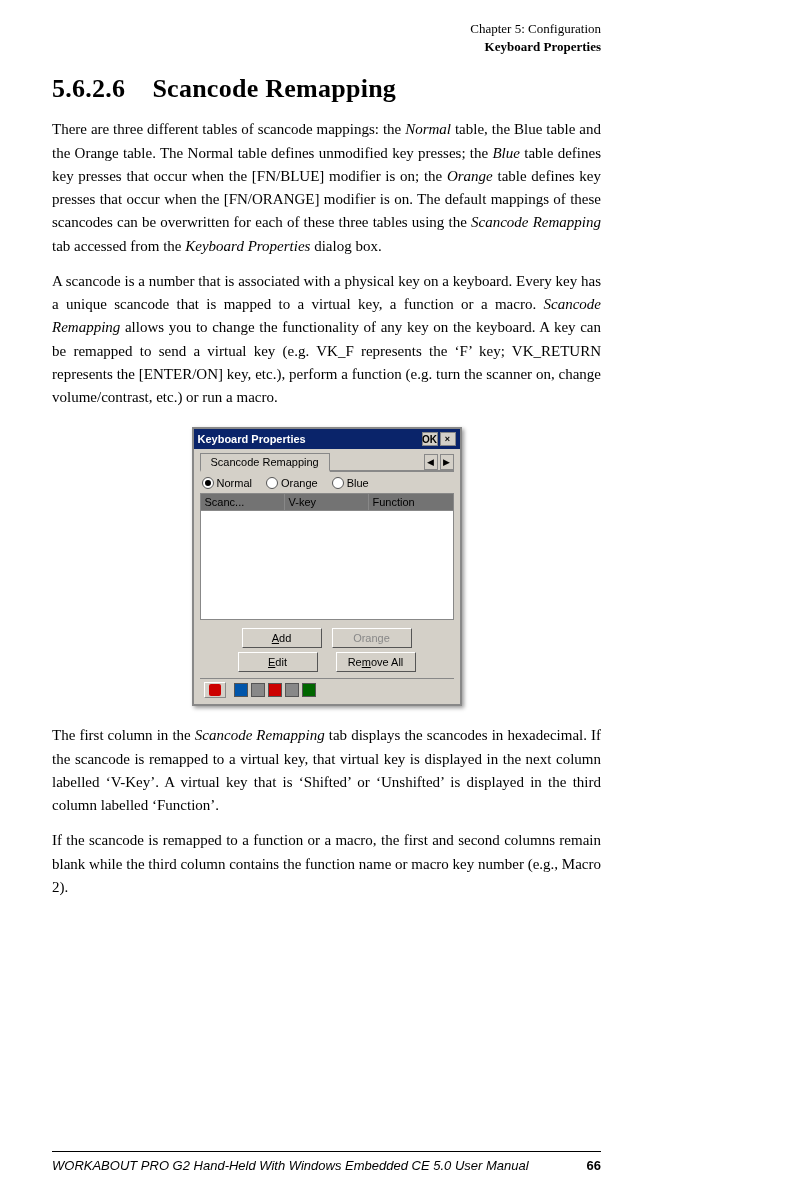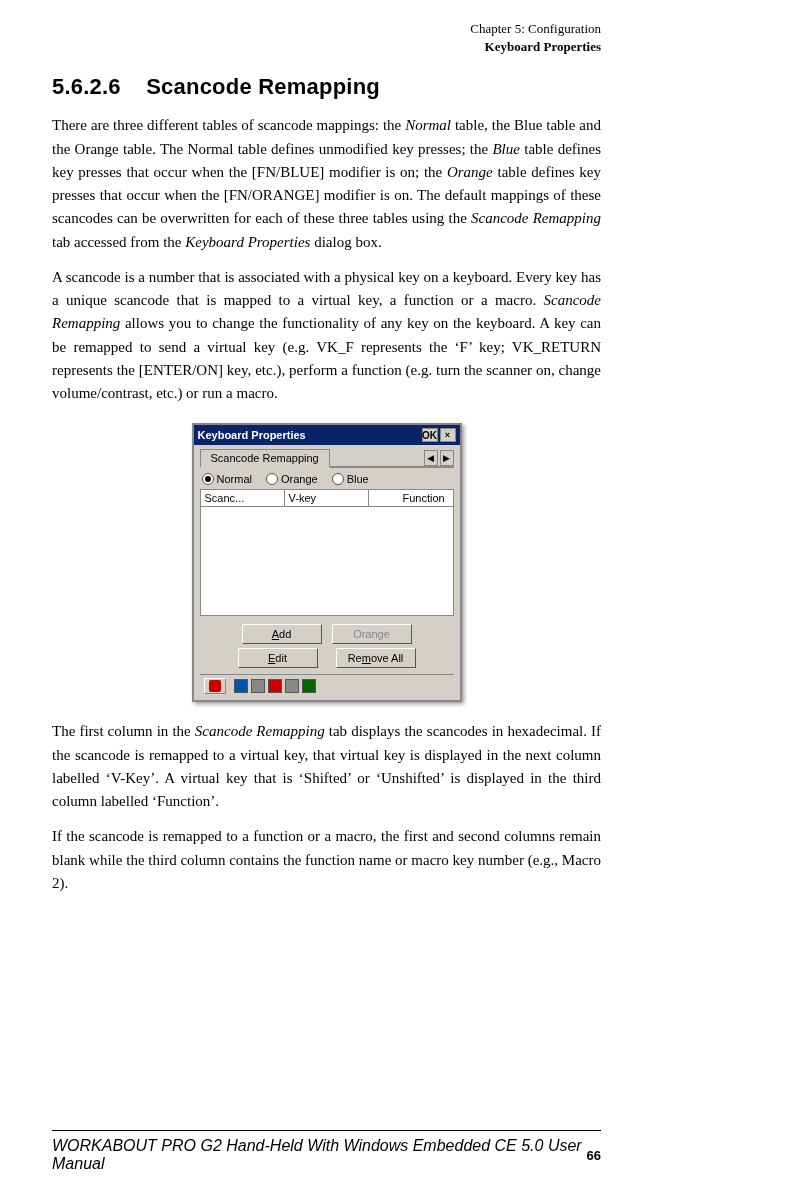--- a/index.html
+++ b/index.html
@@ -31,24 +31,24 @@
       color: #000;
     }
     .header-title {
       font-size: 13px;
       font-weight: bold;
       color: #000;
     }
 
     
     .section-heading {
-      font-size: 22px;
+      font-size: 26px;
       font-weight: bold;
       margin-bottom: 14px;
-      font-family: Liberation Sans, sans-serif;
+      font-family: Liberation Serif, serif;
       letter-spacing: 0.01em;
     }
 
     
     .body-text {
       font-size: 15px;
       line-height: 1.55;
       margin-bottom: 12px;
       text-align: justify;
     }
@@ -186,29 +186,29 @@
       background: #000;
       border-radius: 50%;
     }
 
     
     .table-header {
       display: grid;
       grid-template-columns: 1fr 1fr 1fr;
       border: 1px solid #888;
       border-bottom: none;
-      background: #ffffff;
+      background: #737373;
     }
     .table-header-cell {
       font-size: 11px;
       font-family: Arial, sans-serif;
       padding: 2px 4px;
       border-right: 1px solid #888;
     }
-    .table-header-cell:last-child { border-right: none; margin-left: 30px; }
+    .table-header-cell:last-child { border-right: none; }
 
     
     .table-body {
       border: 1px solid #888;
       background: #fff;
       height: 110px;
       overflow-y: auto;
     }
 
     
@@ -297,21 +297,21 @@
       display: flex;
       justify-content: space-between;
       align-items: center;
       border-top: 1px solid #000;
       padding-top: 6px;
       font-size: 12px;
       font-family: Arial, sans-serif;
     }
     .footer-doc {
       font-style: italic;
-      font-size: 16px;
+      font-size: 13px;
     }
     .footer-page {
       font-weight: bold;
       font-size: 13px;
     }
 
     
     .underline { text-decoration: underline; }
   </style>
 </head>

